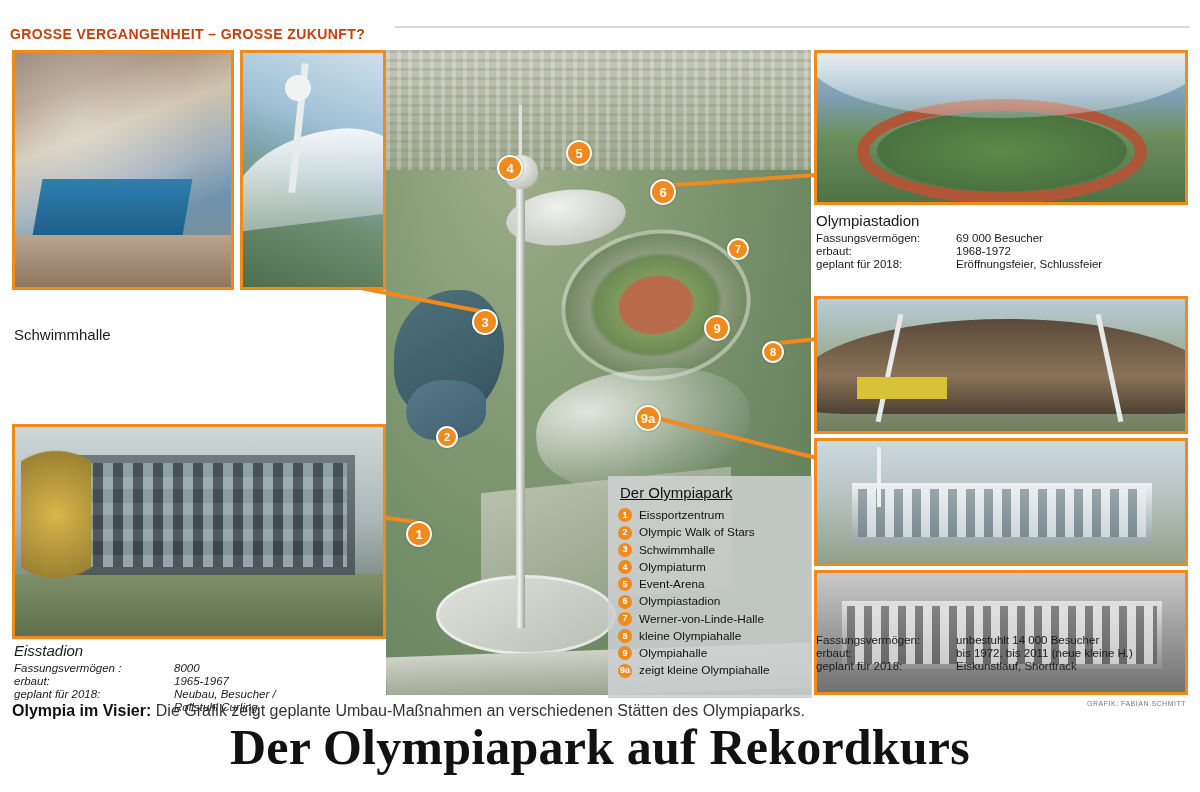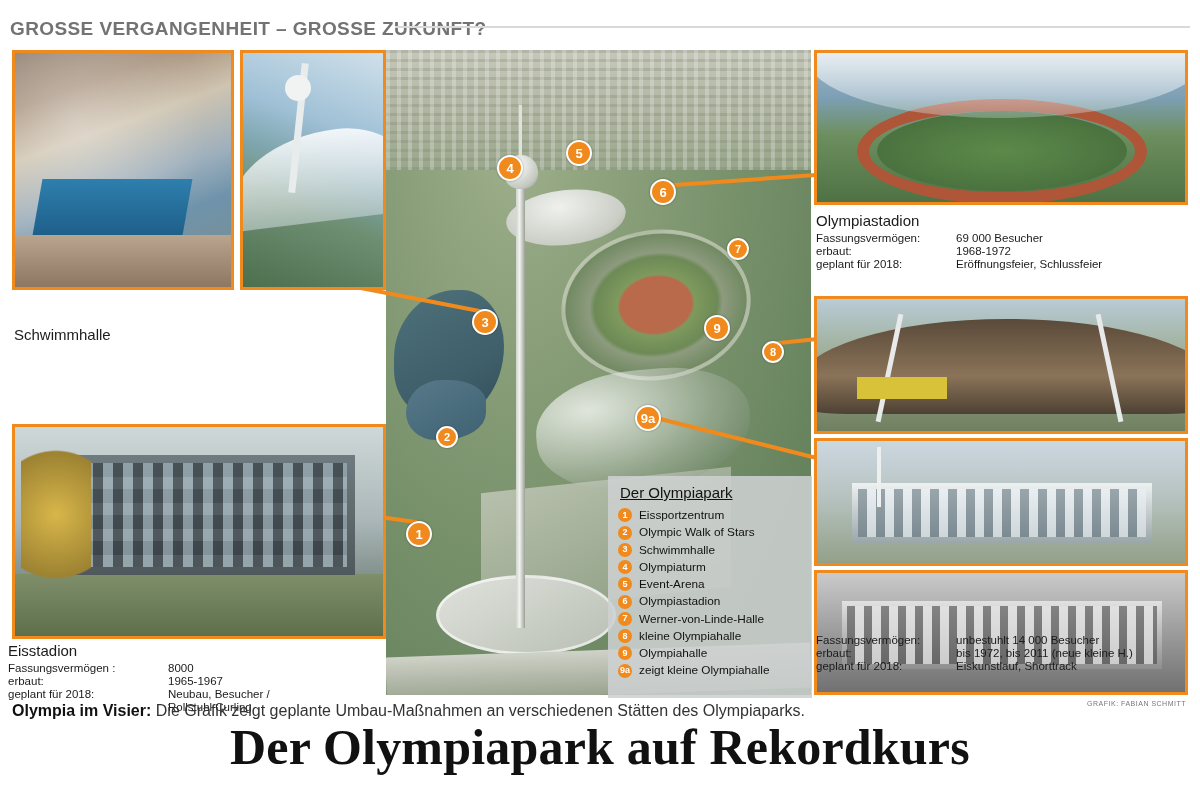--- a/index.html
+++ b/index.html
@@ -7,23 +7,23 @@
   body {
     width:1200px; height:792px;
     background:#ffffff;
     font-family:"Liberation Sans", sans-serif;
     position:relative;
     overflow:hidden;
   }
 
   
   .kicker {
-    position:absolute; left:10px; top:18px;
-    font-size:19px; font-weight:bold; letter-spacing:.4px;
-    color:#737373;
+    position:absolute; left:10px; top:26px;
+    font-size:14px; font-weight:bold; letter-spacing:.4px;
+    color:#c2410c;
   }
   .kicker-rule {
     position:absolute; left:395px; top:26px; width:795px; height:2px;
     background:#d9d9d9;
   }
 
   
   .canvas {
     position:absolute; left:0; top:42px; width:1200px; height:660px;
     background:#ffffff;
@@ -270,21 +270,21 @@
 
   
   .cap { position:absolute; color:#1b1b1b; }
   .cap h3 { margin:0 0 3px 0; font-size:15px; font-weight:normal; }
   .cap table { border-collapse:collapse; font-size:11.5px; }
   .cap td { padding:0 0 1px 0; vertical-align:top; white-space:nowrap; }
   .cap td.k { padding-right:14px; }
   .cap td.v { }
 
   #cap-swim { left:14px; top:284px; width:370px; }
-  #cap-eis  { left:8px; top:600px; width:370px; }
+  #cap-eis  { left:14px; top:600px; width:370px;font-style:italic; }
   #cap-stadion { left:816px; top:170px; width:380px; }
   #cap-halle { left:816px; top:592px; width:380px; }
   #cap-stadion .k { min-width:140px; }
   #cap-halle .k { min-width:140px; }
   #cap-swim .k, #cap-eis .k { min-width:160px; }
 
   
   .legend {
     position:absolute; left:608px; top:434px; width:204px; height:222px;
     background:rgba(205,208,208,.88);

